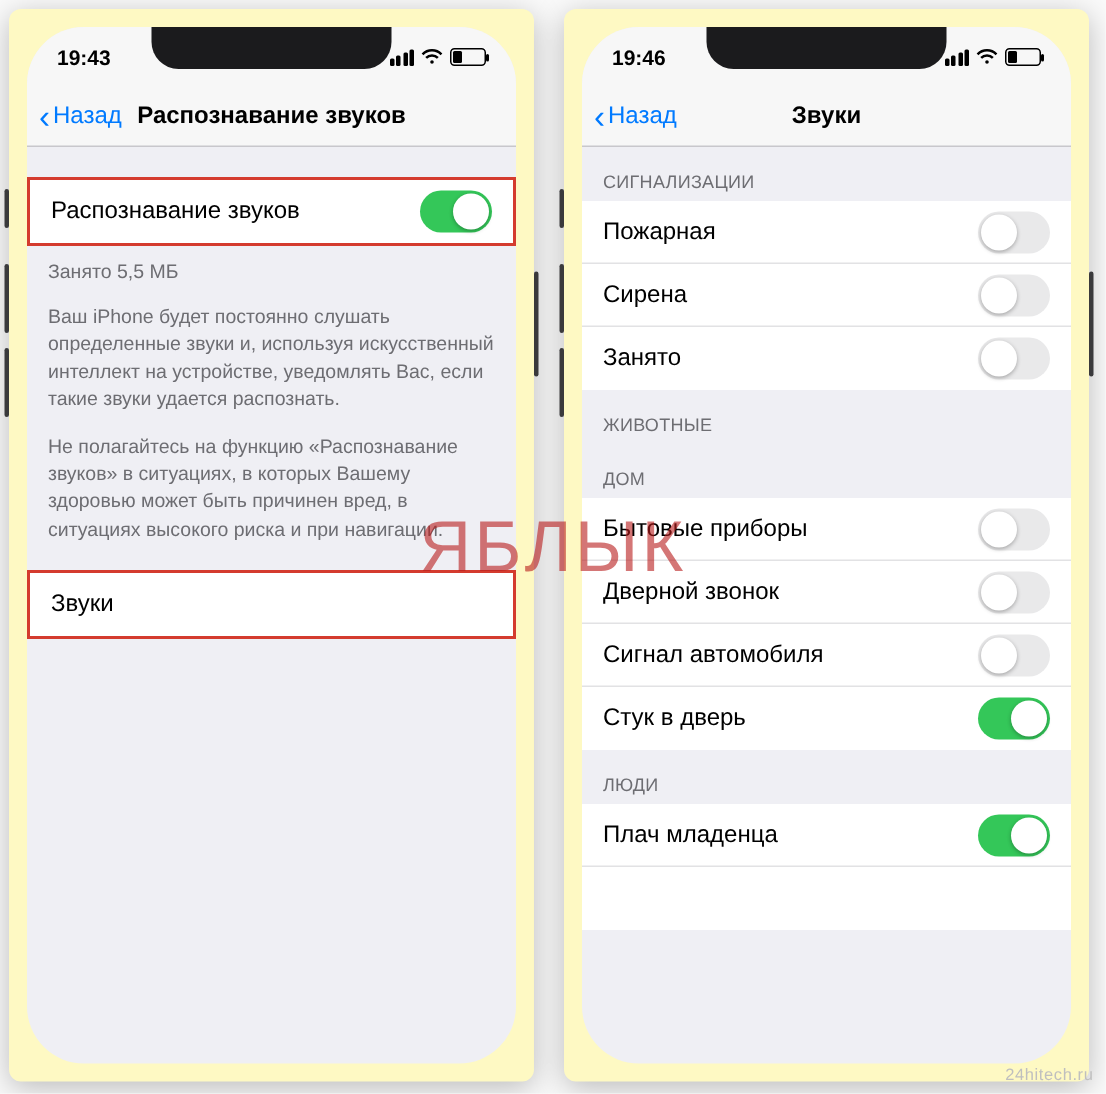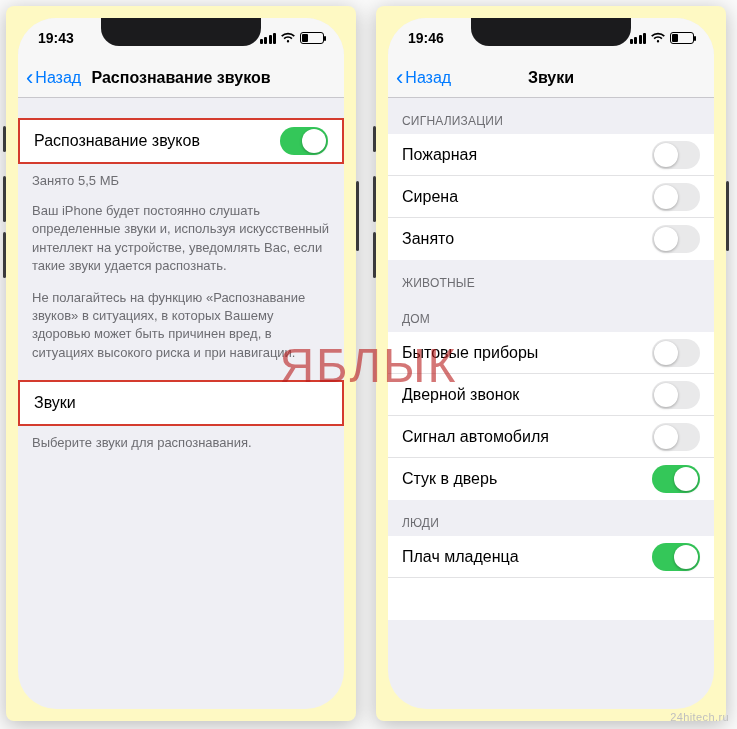--- a/index.html
+++ b/index.html
@@ -210,21 +210,20 @@
         </div>
       </div>
       <div class="footnote">Занято 5,5 МБ</div>
       <div class="footnote">Ваш iPhone будет постоянно слушать определенные звуки и, используя искусственный интеллект на устройстве, уведомлять Вас, если такие звуки удается распознать.</div>
       <div class="footnote p2">Не полагайтесь на функцию «Распознавание звуков» в ситуациях, в которых Вашему здоровью может быть причинен вред, в ситуациях высокого риска и при навигации.</div>
       <div class="cell-group highlight" style="margin-top:14px">
         <div class="cell">
           <span>Звуки</span>
         </div>
       </div>
-      <div class="footnote">Выберите звуки для распознавания.</div>
     </div>
   </div>
 </div>
 
 <div class="phone">
   <div class="side-btn sb-left1"></div>
   <div class="side-btn sb-left2"></div>
   <div class="side-btn sb-left3"></div>
   <div class="side-btn sb-right"></div>
   <div class="screen">

